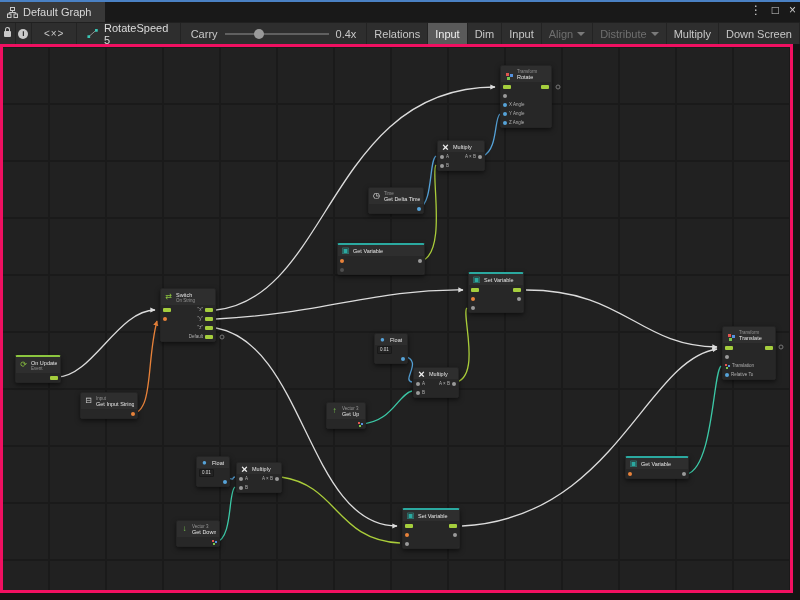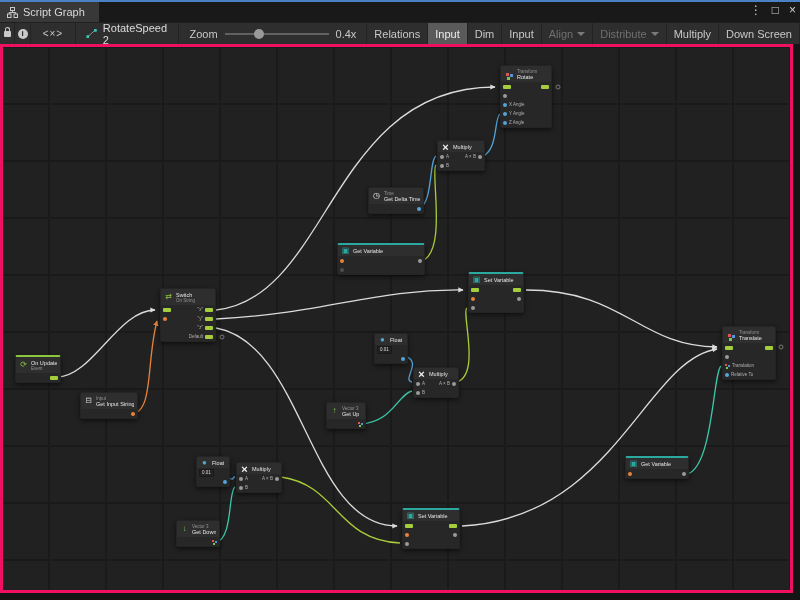--- a/index.html
+++ b/index.html
@@ -59,21 +59,21 @@
 <div class="topline"></div>
 
 <div class="tabbar">
   <div class="tab">
     <svg width="11" height="11" viewBox="0 0 11 11">
       <rect x="3.5" y="0.5" width="4" height="3" fill="none" stroke="#c9c9c9"></rect>
       <rect x="0.5" y="7" width="3.5" height="3.5" fill="none" stroke="#c9c9c9"></rect>
       <rect x="7" y="7" width="3.5" height="3.5" fill="none" stroke="#c9c9c9"></rect>
       <path d="M5.5,3.5 V5.5 M2.2,7 V5.5 H8.8 V7" fill="none" stroke="#c9c9c9"></path>
     </svg>
-    <span>Script Graph</span>
+    <span>Default Graph</span>
   </div>
 </div>
 <div class="winctl">
   <span>⋮</span>
   <span>□</span>
   <span>×</span>
 </div>
 
 <div class="toolbar">
   <div class="sq">
@@ -85,24 +85,24 @@
   <div class="sq" style="width:0;border:none;"></div>
   <div class="codeglyph" style="display:flex;align-items:center;border-right:1px solid #232323;">
       <span>&lt;×&gt;</span>
     </div>
   <div class="gname">
     <svg width="13" height="11" viewBox="0 0 13 11">
       <path d="M2,9 L10,2" stroke="#9a9a9a" fill="none"></path>
       <rect x="0.5" y="7.5" width="3" height="3" fill="#39c9b7"></rect>
       <rect x="9" y="0.5" width="3" height="3" fill="#39c9b7"></rect>
     </svg>
-    <span>RotateSpeed 2</span>
+    <span>RotateSpeed 5</span>
   </div>
   <div class="zoomer">
-    <span>Zoom</span>
+    <span>Carry</span>
     <span class="ztrack">
         <span class="zthumb"></span>
       </span>
     <span>0.4x</span>
   </div>
   <div class="tspacer"></div>
   <div style="display:flex;">
       <div class="tbtn">Relations</div>
       <div class="tbtn active">Input</div>
       <div class="tbtn">Dim</div>

